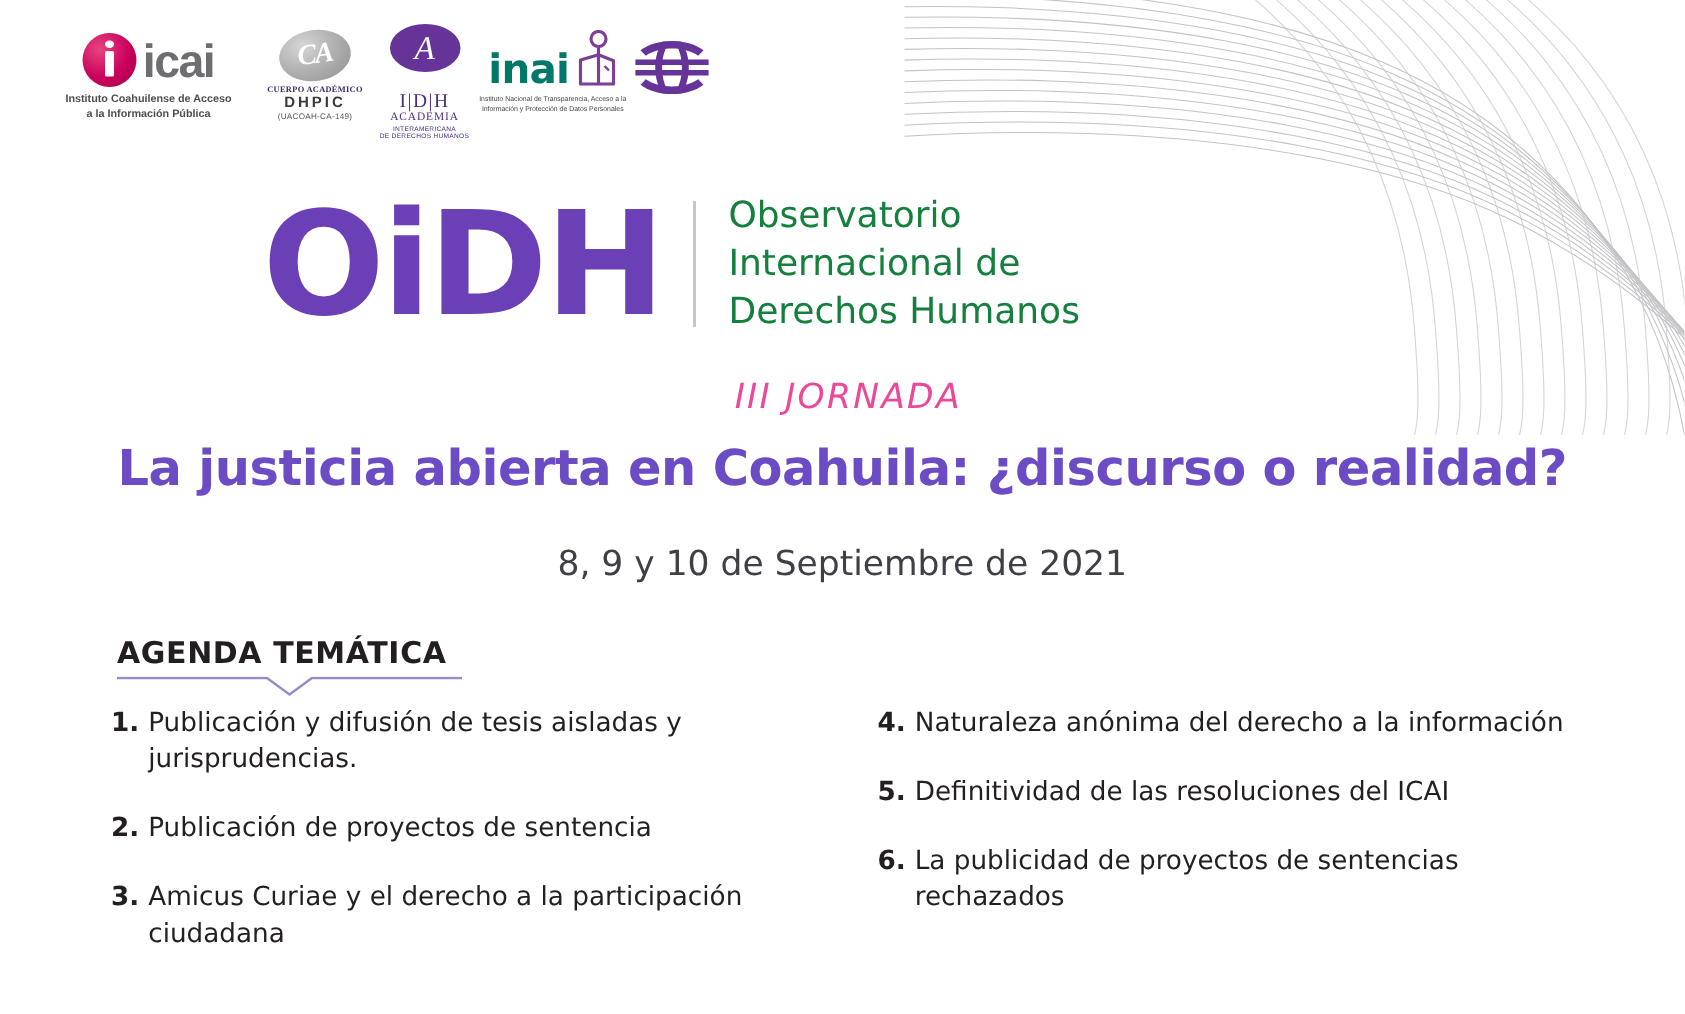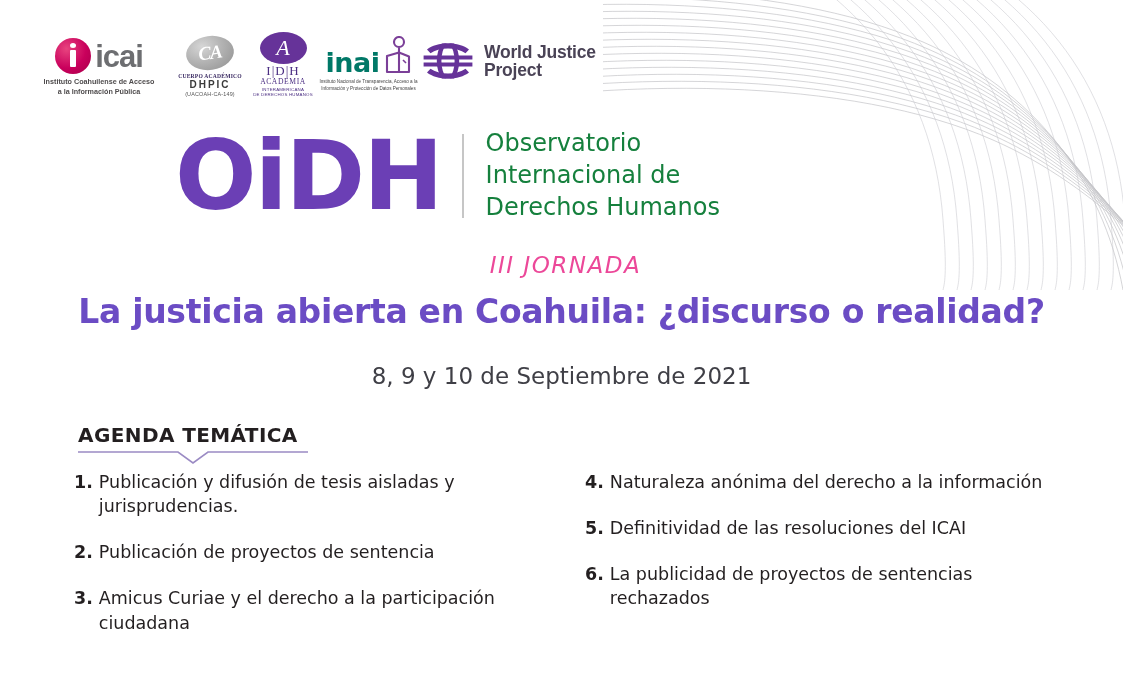--- a/index.html
+++ b/index.html
@@ -19,21 +19,21 @@
     position: absolute;
     top: -30px; right: -40px;
     width: 560px; height: 320px;
     pointer-events: none;
     z-index: 0;
   }
 
   
   #logo-strip {
     position: absolute;
-    top: 24px; left: 28px;
+    top: 8px; left: 28px;
     height: 80px;
     display: flex;
     align-items: flex-start;
     gap: 0px;
     z-index: 2;
   }
   .logo-block { position: relative; }
 
   
   #logo-icai { width: 142px; padding-top: 14px; }
@@ -90,21 +90,21 @@
     background: #663399;
     display: flex; align-items: center; justify-content: center;
     position: relative;
   }
   .idh-oval span {
     font-family: "Liberation Serif", serif;
     font-size: 22px; font-style: italic; color: #ffffff; line-height: 1;
   }
   .idh-letters {
     font-family: "Liberation Serif", serif;
-    font-size: 13px; color: #4b2e83; letter-spacing: 1px; margin-top: 0; line-height: 1.1;
+    font-size: 13px; color: #4b2e83; letter-spacing: 1px; margin-top: 12px; line-height: 1.1;
   }
   .idh-acad { font-family: "Liberation Serif", serif; font-size: 7.6px; color: #4b2e83; letter-spacing: .6px; line-height: 1.1; }
   .idh-acad2 { font-size: 4.4px; color: #4b2e83; letter-spacing: .2px; line-height: 1.25; }
 
   
   #logo-inai { width: 105px; padding-top: 12px; text-align: center; }
   .inai-row { display: flex; align-items: flex-end; justify-content: center; gap: 5px; }
   .inai-word {
     font-size: 27px; font-weight: bold; color: #007867;
     letter-spacing: -.5px; line-height: .95;
@@ -289,24 +289,20 @@
       </g>
       <g fill="#663399">
         <path d="M6 7.5 C11 3.6 18.5 1.3 27 1.3 C35.5 1.3 43 3.6 48 7.5 L44.5 11.2 C40.2 8.2 34 6.4 27 6.4 C20 6.4 13.8 8.2 9.5 11.2 Z"></path>
         <path d="M2.6 13.6 L51.4 13.6 L51.4 17.4 L2.6 17.4 Z"></path>
         <path d="M2.6 20.6 L51.4 20.6 L51.4 24.4 L2.6 24.4 Z"></path>
         <path d="M6 30.5 C11 34.4 18.5 36.7 27 36.7 C35.5 36.7 43 34.4 48 30.5 L44.5 26.8 C40.2 29.8 34 31.6 27 31.6 C20 31.6 13.8 29.8 9.5 26.8 Z"></path>
         <path d="M21 1.6 C17.6 6 15.8 12.2 15.8 19 C15.8 25.8 17.6 32 21 36.4 L25.6 36.4 C22.2 32 20.4 25.8 20.4 19 C20.4 12.2 22.2 6 25.6 1.6 Z"></path>
         <path d="M33 1.6 C36.4 6 38.2 12.2 38.2 19 C38.2 25.8 36.4 32 33 36.4 L28.4 36.4 C31.8 32 33.6 25.8 33.6 19 C33.6 12.2 31.8 6 28.4 1.6 Z"></path>
       </g>
     </svg>
-    <div class="wjp-text">
-      <div>World Justice</div>
-      <div>Project</div>
-    </div>
   </div>
 
 </div>
 
 <div id="oidh-lockup">
   <div id="oidh-mark">OiDH</div>
   <div id="oidh-divider"></div>
   <div id="oidh-tagline">
     <div>Observatorio</div>
     <div>Internacional de</div>

